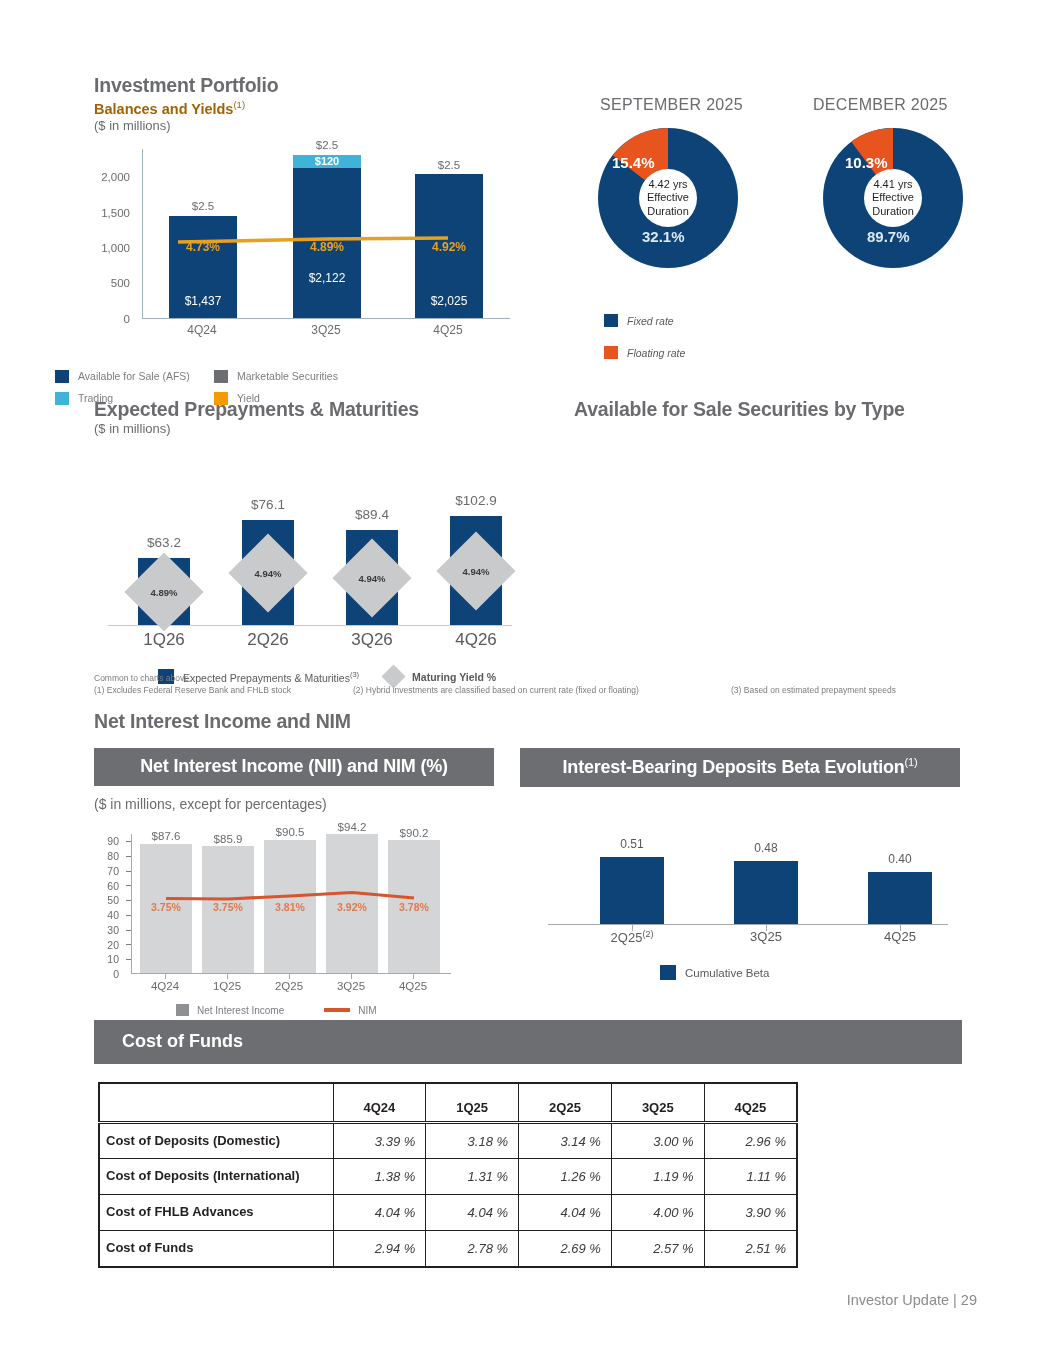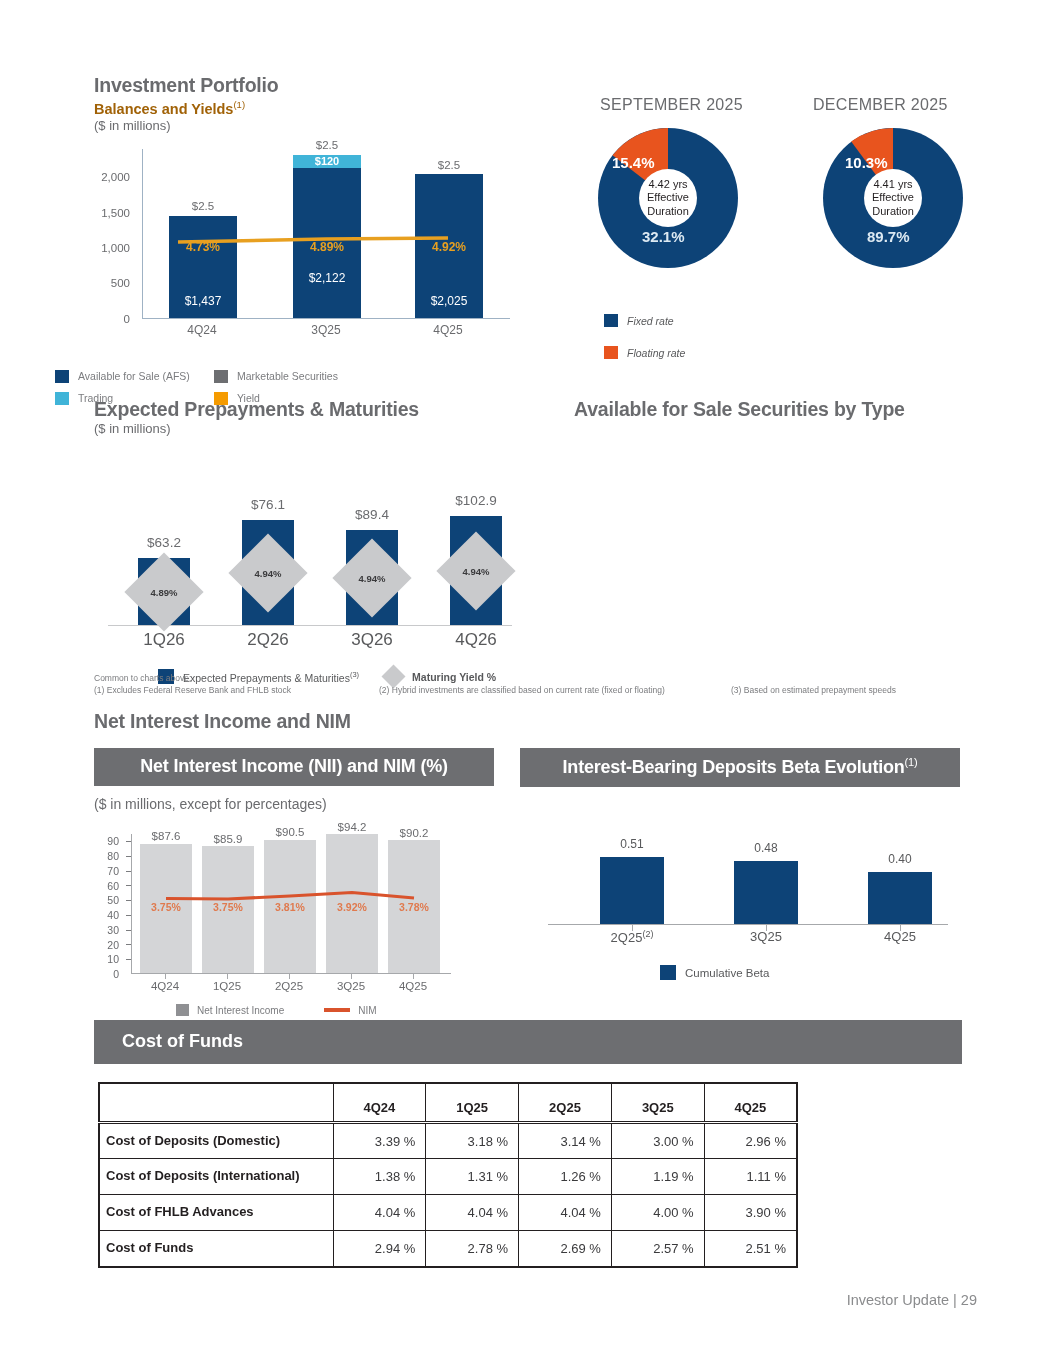--- a/index.html
+++ b/index.html
@@ -81,21 +81,21 @@
   .pp-dia-sw { width: 17px; height: 17px; background: #c9cacc; transform: rotate(45deg); margin: 0 10px 0 26px; flex: none; }
 
   
   #afstype { position: absolute; left: 558px; top: 398px; width: 400px; margin-left: 16px; }
   #afstype p { margin-top: 62px; font-size: 13.5px; line-height: 1.5; color: #6a6b6e; }
 
   
   #commonfn { position: absolute; left: 94px; top: 672px; width: 890px; }
   .fn-row { position: relative; height: 13px; }
   .fn-a { position: absolute; left: 0; }
-  .fn-b { position: absolute; left: 285px; }
+  .fn-b { position: absolute; left: 259px; }
   .fn-c { position: absolute; left: 637px; }
 
   
   #niiheading { position: absolute; left: 94px; top: 710px; }
 
   
   #niipanel { position: absolute; left: 94px; top: 748px; width: 400px; }
   .panel-bar { background: #6d6e71; color: #ffffff; font-size: 18px; font-weight: bold;
                text-align: center; padding: 8px 4px 9px; letter-spacing: -0.2px; }
   .nii-units { font-size: 14px; color: #6a6b6e; margin-top: 10px; }
@@ -134,21 +134,21 @@
   .cof-bar { background: #6d6e71; color: #ffffff; font-size: 18px; font-weight: bold;
              padding: 11px 0 12px 28px; }
   .cof-table { margin-top: 18px; margin-left: 4px; border-collapse: collapse; width: 700px;
                border: 2px solid #231f20; }
   .cof-table th, .cof-table td { border: 1px solid #231f20; font-size: 13px; }
   .cof-table th.blank { border-bottom: 3px double #231f20; }
   .cof-table th.q { text-align: center; font-weight: bold; color: #231f20;
                     padding: 16px 0 6px; width: 92px; border-bottom: 3px double #231f20; }
   .cof-table td.lbl { text-align: left; font-weight: bold; color: #231f20;
                       padding: 8px 0 8px 6px; width: 232px; line-height: 1.25; }
-  .cof-table td.val { text-align: right; color: #3a3a3c; padding: 8px 10px 8px 0; }
+  .cof-table td.val { text-align: right; color: #3a3a3c; padding: 8px 10px 8px 0; font-style: italic; }
   .cof-table tr { height: 36px; }
 
   
   #botfn { position: absolute; left: 88px; top: 1286px; width: 560px; }
   #pagefoot { position: absolute; right: 78px; top: 1292px; font-size: 14.5px; color: #8a8b8d; }
 </style>
 </head>
 <body>
 
 <div class="slide">

